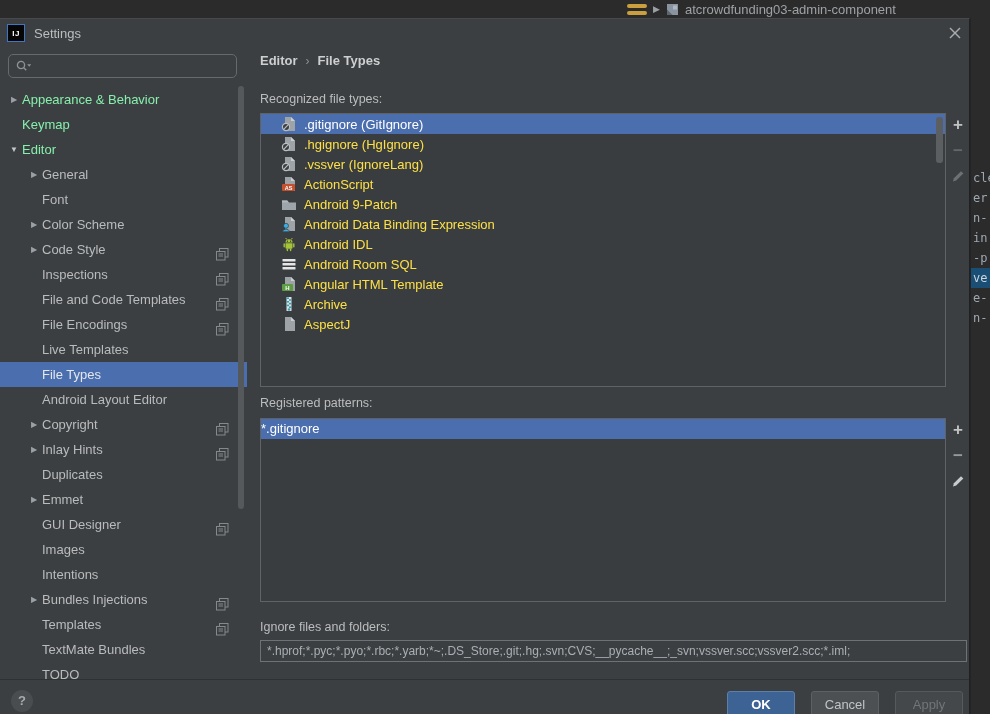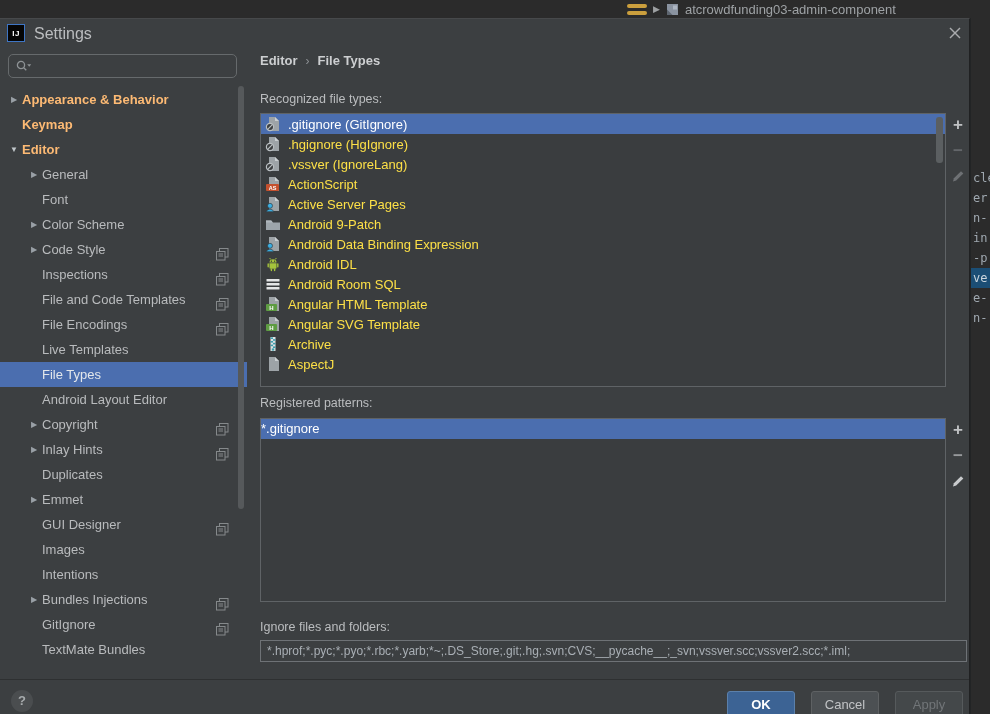--- a/index.html
+++ b/index.html
@@ -22,47 +22,47 @@
     font-family:"DejaVu Sans Mono",monospace;font-size:12px;color:#9FA8B0;padding-left:2px;box-sizing:border-box;}
   .ed-line.sel{background:#1B4E75;color:#CBD6DE;}
   
   #dialog{position:absolute;left:0;top:18px;width:970px;height:700px;background:#3C3F41;
     border-right:1px solid #202122;border-top:1px solid #47494B;box-sizing:border-box;}
   
   #titlebar{position:absolute;left:0;top:0;width:100%;height:28px;}
   #app-logo{position:absolute;left:7px;top:5px;width:16px;height:16px;background:#050505;
     border:1.5px solid #3E75C4;box-sizing:content-box;color:#FFF;font-weight:bold;font-size:8px;
     display:flex;align-items:center;justify-content:center;letter-spacing:.5px;}
-  #dlg-title{position:absolute;left:34px;top:0;height:28px;line-height:30px;color:#BBBDBF;font-size:16px;}
+  #dlg-title{position:absolute;left:34px;top:0;height:28px;line-height:30px;color:#BBBDBF;font-size:13px;}
   #dlg-close{position:absolute;left:946px;top:5px;width:18px;height:18px;cursor:pointer;}
   
   #sidebar{position:absolute;left:0;top:28px;width:247px;height:632px;overflow:hidden;}
   #search-box{position:absolute;left:8px;top:7px;width:229px;height:24px;border:1px solid #666A6C;
     border-radius:5px;box-sizing:border-box;display:flex;align-items:center;padding-left:6px;background:transparent;}
   #search-input{flex:1;background:transparent;border:none;outline:none;color:#C8CACC;font-size:12px;height:20px;
     font-family:"Liberation Sans",sans-serif;}
   #sidebar-tree{position:absolute;left:0;top:40px;width:247px;height:592px;overflow:hidden;}
   .tree-row{height:25px;line-height:25px;display:flex;align-items:center;position:relative;cursor:pointer;}
   .tree-row.selected{background:#4B6EAF;}
   .tree-arrow{width:16px;text-align:center;font-size:8px;color:#99A0A6;flex:none;}
   .tree-arrow.down{color:#C0C6CA;}
   .tree-label{color:#B9BBBD;font-size:13px;white-space:nowrap;}
-  .tree-label.bold{font-weight:bold;color:#fdba74;}
+  .tree-label.bold{font-weight:normal;color:#86efac;}
   .tree-row.selected .tree-label{color:#E3E7EB;}
   .pp-badge{position:absolute;right:18px;top:6px;width:13px;height:13px;}
   #sidebar-scroll{position:absolute;left:238px;top:39px;width:6px;height:423px;background:#56595B;border-radius:3px;}
   
   .lbl{position:absolute;color:#BBBDBF;font-size:12.5px;}
   #breadcrumb{position:absolute;left:260px;top:33px;height:18px;line-height:18px;font-size:13px;color:#CDCFD1;}
   #breadcrumb b{font-weight:bold;color:#CDCFD1;}
   #breadcrumb .sep{color:#8C9094;margin:0 8px;font-size:12px;}
   .listbox{position:absolute;left:260px;background:#3A3D3F;border:1px solid #5F6366;box-sizing:border-box;overflow:hidden;}
   #filetype-list{top:94px;width:686px;height:274px;}
   #pattern-list{top:399px;width:686px;height:184px;}
-  .ft-row{height:20px;display:flex;align-items:center;padding-left:4px;cursor:pointer;}
+  .ft-row{height:20px;display:flex;align-items:center;padding-left:20px;cursor:pointer;}
   .ft-row.selected{background:#4B6EAF;}
   .ft-icon{width:16px;height:16px;flex:none;margin-right:7px;}
   .ft-label{color:#fde047;font-size:13px;white-space:nowrap;}
   .ft-row.selected .ft-label{color:#FFFFFF;}
   .pat-row{height:20px;line-height:20px;font-size:13px;color:#BDBFC1;cursor:pointer;}
   .pat-row.selected{background:#4B6EAF;color:#FFFFFF;}
   #list-scroll{position:absolute;right:2px;top:3px;width:7px;height:46px;background:#5B5F61;border-radius:3px;}
   .toolcol{position:absolute;left:948px;width:20px;display:flex;flex-direction:column;align-items:center;gap:9px;}
   #toolcol-filetypes{top:98px;}
   #toolcol-patterns{top:403px;}
@@ -262,31 +262,35 @@
           <span class="tree-label">Bundles Injections</span>
           <span class="pp-badge"><svg width="13" height="13" viewBox="0 0 13 13">
               <rect x="3.5" y="0.5" width="8.5" height="8.5" fill="none" stroke="#85898B"></rect>
               <rect x="0.5" y="3.5" width="8.5" height="8.5" fill="#3C3F41" stroke="#85898B"></rect>
               <line x1="2.5" y1="6" x2="7" y2="6" stroke="#85898B"></line>
               <line x1="2.5" y1="8" x2="7" y2="8" stroke="#85898B"></line>
             </svg></span>
         </div>
         <div class="tree-row">
           <span class="tree-arrow" style="margin-left: 26px;"></span>
-          <span class="tree-label">GitIgnore</span>
+          <span class="tree-label">Templates</span>
           <span class="pp-badge"><svg width="13" height="13" viewBox="0 0 13 13">
               <rect x="3.5" y="0.5" width="8.5" height="8.5" fill="none" stroke="#85898B"></rect>
               <rect x="0.5" y="3.5" width="8.5" height="8.5" fill="#3C3F41" stroke="#85898B"></rect>
               <line x1="2.5" y1="6" x2="7" y2="6" stroke="#85898B"></line>
               <line x1="2.5" y1="8" x2="7" y2="8" stroke="#85898B"></line>
             </svg></span>
         </div>
         <div class="tree-row">
           <span class="tree-arrow" style="margin-left: 26px;"></span>
           <span class="tree-label">TextMate Bundles</span>
+        </div>
+        <div class="tree-row">
+          <span class="tree-arrow" style="margin-left: 26px;"></span>
+          <span class="tree-label">TODO</span>
         </div>
       </div>
     <div id="sidebar-scroll"></div>
   </div>
 
   <div id="breadcrumb">
     <b>Editor</b><span class="sep">›</span><b>File Types</b>
   </div>
 
   <div class="lbl" style="left:260px;top:73px">Recognized file types:</div>
@@ -321,29 +325,20 @@
           <span class="ft-label">.vssver (IgnoreLang)</span>
         </div>
         <div class="ft-row">
           <svg class="ft-icon" width="16" height="16" viewBox="0 0 16 16">
             <path d="M4 1 h6 l4 4 v10 H4 Z" fill="#9DA3A7"></path>
             <path d="M10 1 v4 h4 Z" fill="#C9CED1"></path>
             <rect x="1" y="8" width="13" height="7" rx="1" fill="#C4502E"></rect>
             <text x="7.5" y="13.6" font-size="5.5" font-weight="bold" fill="#FFFFFF" text-anchor="middle" font-family="Liberation Sans,sans-serif">AS</text>
           </svg>
           <span class="ft-label">ActionScript</span>
-        </div>
-        <div class="ft-row">
-          <svg class="ft-icon" width="16" height="16" viewBox="0 0 16 16">
-            <path d="M4 1 h6 l4 4 v10 H4 Z" fill="#9DA3A7"></path>
-            <path d="M10 1 v4 h4 Z" fill="#C9CED1"></path>
-            <circle cx="5" cy="9.8" r="2.5" fill="#3BAEE2" stroke="#2B2B2B" stroke-width=".6"></circle>
-            <path d="M.8 15.8 q4.2 -5.4 8.4 0 Z" fill="#3BAEE2" stroke="#2B2B2B" stroke-width=".6"></path>
-          </svg>
-          <span class="ft-label">Active Server Pages</span>
         </div>
         <div class="ft-row">
           <svg class="ft-icon" width="16" height="16" viewBox="0 0 16 16">
             <path d="M1 4.5 h5.2 l1.7 1.9 H15 V14 H1 Z" fill="#9DA5AB"></path>
             <path d="M1 4.5 h5.2 l1.7 1.9 H1 Z" fill="#B0B8BE"></path>
           </svg>
           <span class="ft-label">Android 9-Patch</span>
         </div>
         <div class="ft-row">
           <svg class="ft-icon" width="16" height="16" viewBox="0 0 16 16">
@@ -381,29 +376,20 @@
           <svg class="ft-icon" width="16" height="16" viewBox="0 0 16 16">
             <path d="M4 1 h6 l4 4 v10 H4 Z" fill="#9DA3A7"></path>
             <path d="M10 1 v4 h4 Z" fill="#C9CED1"></path>
             <rect x="1" y="8" width="11" height="7" rx="1" fill="#5E9C43"></rect>
             <text x="6.5" y="13.7" font-size="6" font-weight="bold" fill="#FFFFFF" text-anchor="middle" font-family="Liberation Sans,sans-serif">H</text>
           </svg>
           <span class="ft-label">Angular HTML Template</span>
         </div>
         <div class="ft-row">
           <svg class="ft-icon" width="16" height="16" viewBox="0 0 16 16">
-            <path d="M4 1 h6 l4 4 v10 H4 Z" fill="#9DA3A7"></path>
-            <path d="M10 1 v4 h4 Z" fill="#C9CED1"></path>
-            <rect x="1" y="8" width="11" height="7" rx="1" fill="#5E9C43"></rect>
-            <text x="6.5" y="13.7" font-size="6" font-weight="bold" fill="#FFFFFF" text-anchor="middle" font-family="Liberation Sans,sans-serif">H</text>
-          </svg>
-          <span class="ft-label">Angular SVG Template</span>
-        </div>
-        <div class="ft-row">
-          <svg class="ft-icon" width="16" height="16" viewBox="0 0 16 16">
             <rect x="5.5" y="1" width="5" height="14" fill="#DDE2E4"></rect>
             <rect x="5.5" y="1.4" width="2.5" height="1.6" fill="#3E9EAD"></rect>
             <rect x="8" y="3.2" width="2.5" height="1.6" fill="#3E9EAD"></rect>
             <rect x="5.5" y="5" width="2.5" height="1.6" fill="#3E9EAD"></rect>
             <rect x="8" y="6.8" width="2.5" height="1.6" fill="#3E9EAD"></rect>
             <rect x="5.5" y="8.6" width="2.5" height="1.6" fill="#3E9EAD"></rect>
             <rect x="8" y="10.4" width="2.5" height="1.6" fill="#3E9EAD"></rect>
             <rect x="6.8" y="12.4" width="2.4" height="2.2" fill="#3E9EAD"></rect>
           </svg>
           <span class="ft-label">Archive</span>

